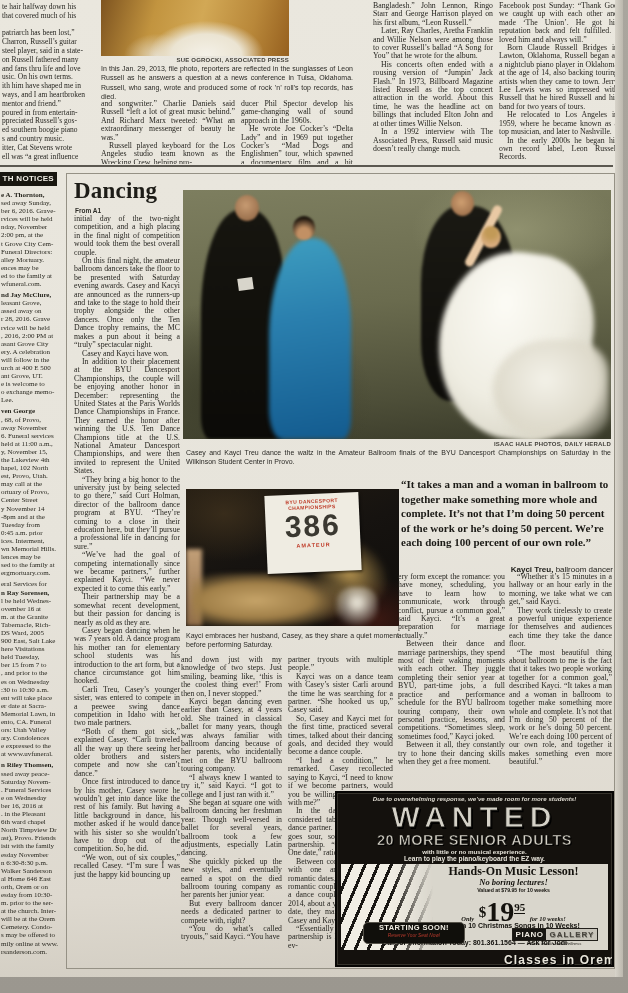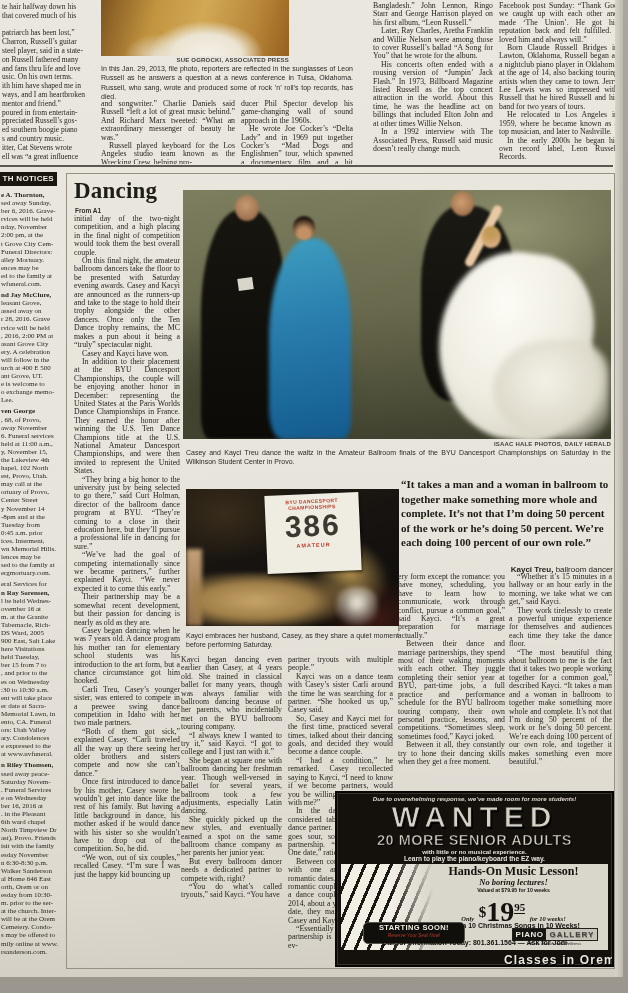--- a/index.html
+++ b/index.html
@@ -371,24 +371,25 @@
           <p>“They bring a big honor to the university just by being selected to go there,” said Curt Holman, director of the ballroom dance program at BYU. “They’re coming to a close in their education here, but they’ll pursue a professional life in dancing for sure.”</p>
           <p>“We’ve had the goal of competing internationally since we became partners,” further explained Kayci. “We never expected it to come this early.”</p>
           <p>Their partnership may be a somewhat recent development, but their passion for dancing is nearly as old as they are.</p>
           <p>Casey began dancing when he was 7 years old. A dance program his mother ran for elementary school students was his introduction to the art form, but a chance circumstance got him hooked.</p>
           <p>Carli Treu, Casey’s younger sister, was entered to compete in a peewee swing dance competition in Idaho with her two male partners.</p>
           <p>“Both of them got sick,” explained Casey. “Carli traveled all the way up there seeing her older brothers and sisters compete and now she can’t dance.”</p>
           <p>Once first introduced to dance by his mother, Casey swore he wouldn’t get into dance like the rest of his family. But having a little background in dance, his mother asked if he would dance with his sister so she wouldn’t have to drop out of the competition. So, he did.</p>
           <p>“We won, out of six couples,” recalled Casey. “I’m sure I was just the happy kid bouncing up</p>
         </div>
       <div class="d-col serif-col cont" id="d-col2">
+          <p>and down just with my knowledge of two steps. Just smiling, beaming like, ‘this is the coolest thing ever!’ From then on, I never stopped.”</p>
           <p>Kayci began dancing even earlier than Casey, at 4 years old. She trained in classical ballet for many years, though was always familiar with ballroom dancing because of her parents, who incidentally met on the BYU ballroom touring company.</p>
           <p>“I always knew I wanted to try it,” said Kayci. “I got to college and I just ran with it.”</p>
           <p>She began at square one with ballroom dancing her freshman year. Though well-versed in ballet for several years, ballroom took a few adjustments, especially Latin dancing.</p>
-          <p>She quickly picked up the new styles, and eventually earned a spot on the same ballroom chance company as her parents her junior year.</p>
+          <p>She quickly picked up the new styles, and eventually earned a spot on the died ballroom touring company as her parents her junior year.</p>
           <p>But every ballroom dancer needs a dedicated partner to compete with, right?</p>
           <p>“You do what’s called tryouts,” said Kayci. “You have</p>
         </div>
       <div class="d-col serif-col cont" id="d-col3">
           <p>partner tryouts with multiple people.”</p>
           <p>Kayci was on a dance team with Casey’s sister Carli around the time he was searching for a partner. “She hooked us up,” Casey said.</p>
           <p>So, Casey and Kayci met for the first time, practiced several times, talked about their dancing goals, and decided they would become a dance couple.</p>
           <p>“I had a condition,” he remarked. Casey recollected saying to Kayci, “I need to know if we become partners, would you be willing to go on a date with me?”</p>
           <p>In the dance world, it’s considered taboo to date one’s dance partner. If the relationship goes sour, so does the dance partnership. “One date, right? One date,” rationalized Kayci.</p>
           <p>Between constantly practicing with one another and two romantic dates, the two became a romantic couple outside of being a dance couple. On March 26, 2014, about a year after their first date, they married and became Casey and Kayci Treu.</p>

